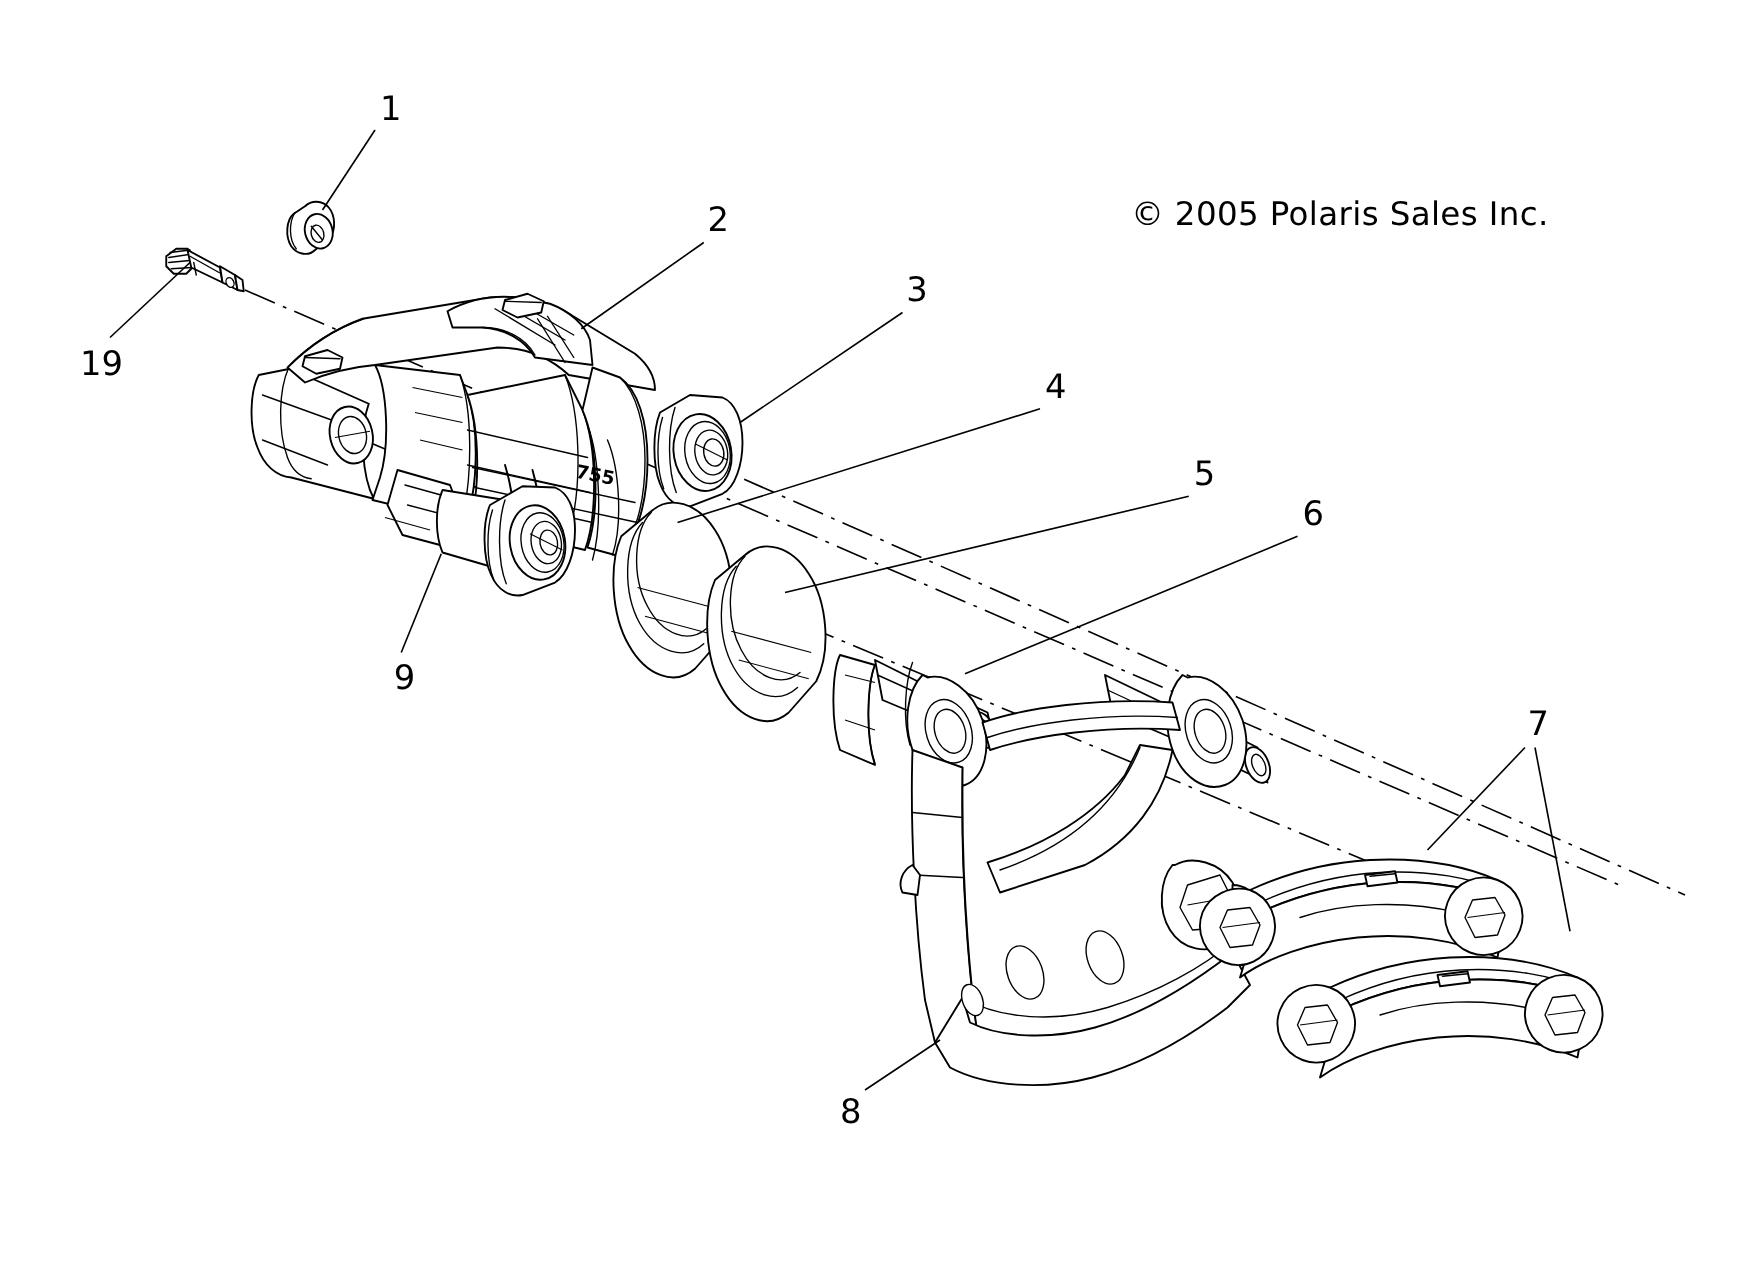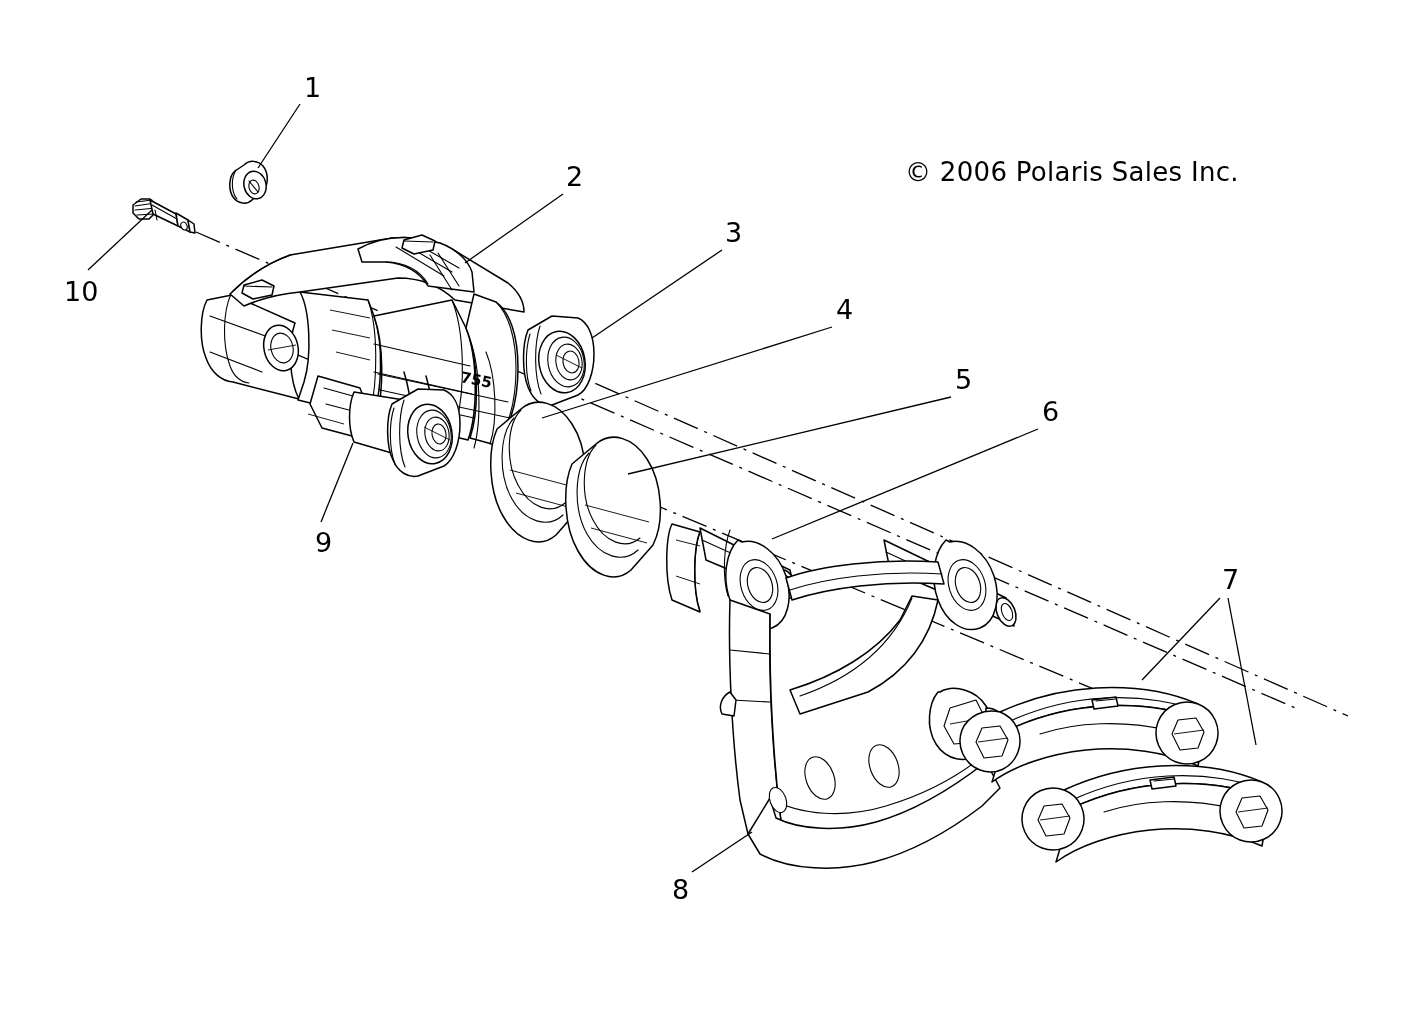--- a/index.html
+++ b/index.html
@@ -317,26 +317,26 @@
       <path class="lead" d="M 951 397 L 628 474"></path>
       <path class="lead" d="M 1038 429 L 772 539"></path>
       <path class="lead" d="M 1220 598 L 1142 680"></path>
       <path class="lead" d="M 1228 598 L 1256 745"></path>
       <path class="lead" d="M 692 872 L 752 832"></path>
       <path class="lead" d="M 321 522 L 353 443"></path>
       <path class="lead" d="M 88 270 L 152 210"></path>
     </g>
   </svg>
 
-  <div class="copyright">© 2006 Polaris Sales Inc.</div>
+  <div class="copyright">© 2005 Polaris Sales Inc.</div>
 
   <div class="callout" style="left:304px; top:74px;">1</div>
   <div class="callout" style="left:566px; top:163px;">2</div>
   <div class="callout" style="left:725px; top:219px;">3</div>
   <div class="callout" style="left:836px; top:296px;">4</div>
   <div class="callout" style="left:955px; top:366px;">5</div>
   <div class="callout" style="left:1042px; top:398px;">6</div>
   <div class="callout" style="left:1222px; top:566px;">7</div>
   <div class="callout" style="left:672px; top:876px;">8</div>
   <div class="callout" style="left:315px; top:529px;">9</div>
-  <div class="callout" style="left:64px; top:278px;">10</div>
+  <div class="callout" style="left:64px; top:278px;">19</div>
 
 </div>
 
 </body></html>

